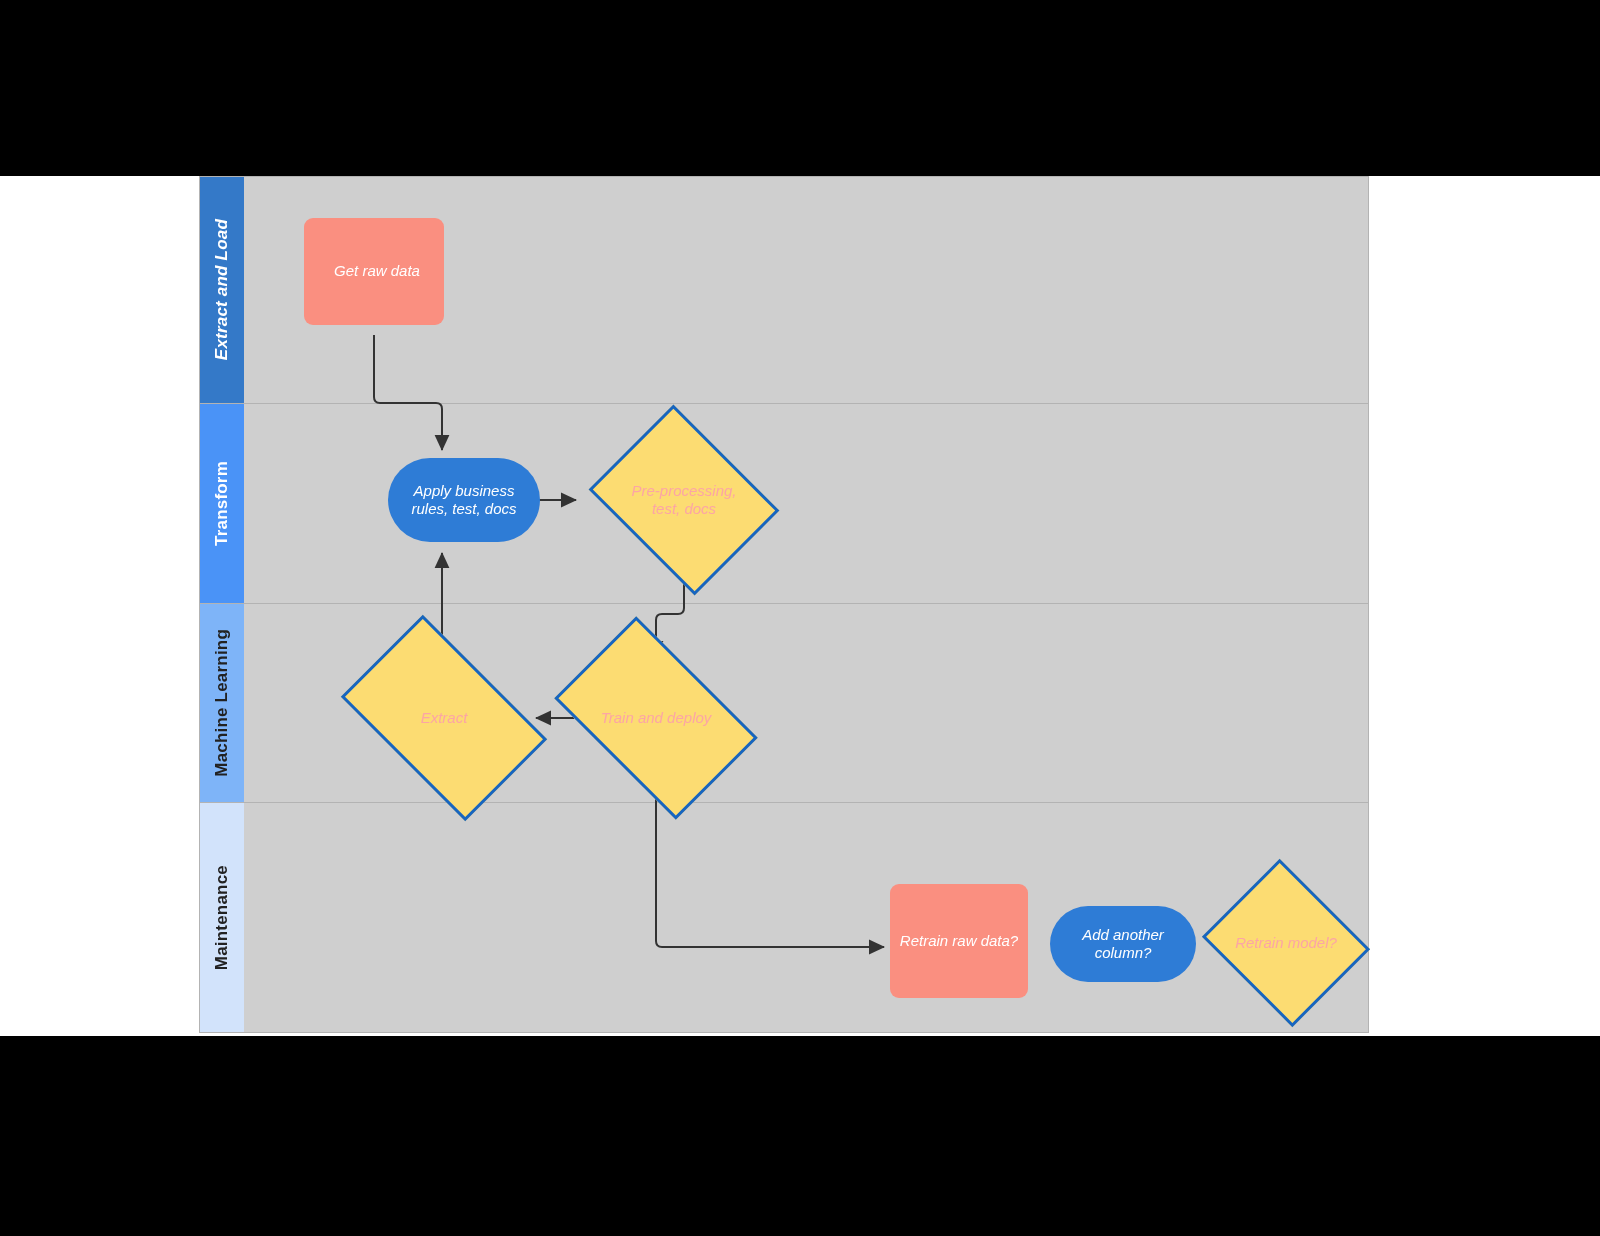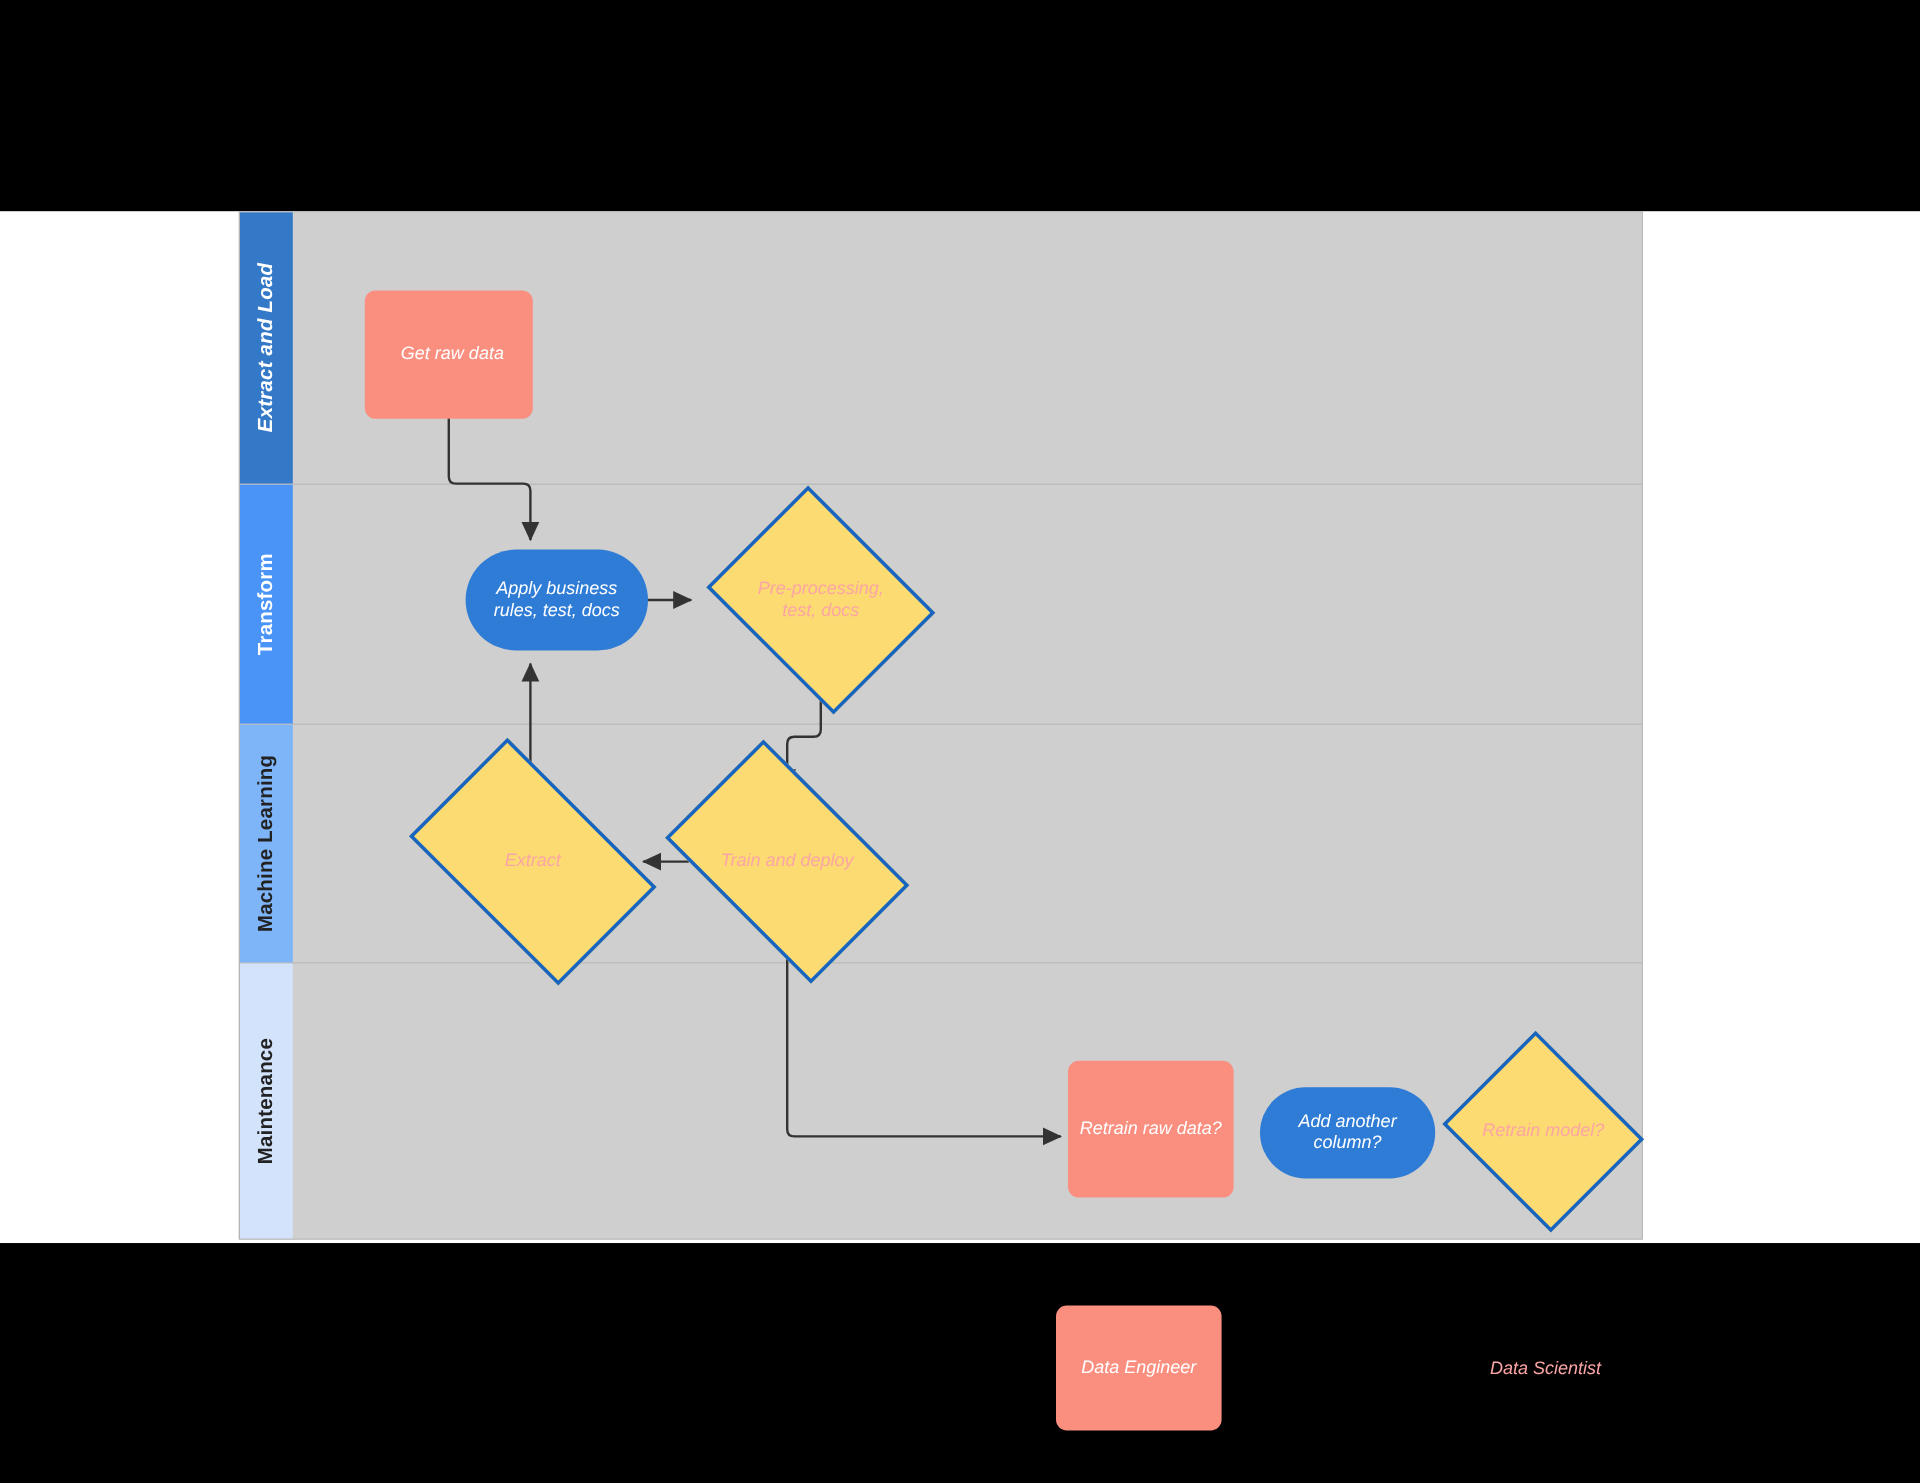--- a/index.html
+++ b/index.html
@@ -106,21 +106,21 @@
     <path d="M684,556 L684,608 Q684,614 678,614 L662,614 Q656,614 656,620 L656,656"></path>
 
     <path d="M574,718 L536,718"></path>
 
     <path d="M442,662 L442,553"></path>
 
     <path d="M656,780 L656,941 Q656,947 662,947 L884,947"></path>
   </g>
 </svg>
 
-<div class="node shape-rect" style="left:304px;top:242px;width:140px;height:107px;padding-left:14px;">
+<div class="node shape-rect" style="left:304px;top:218px;width:140px;height:107px;padding-left:14px;">
   <span>Get raw data</span>
 </div>
 
 <div class="node shape-pill" style="left:388px;top:458px;width:152px;height:84px;">
   <span>Apply business rules, test, docs</span>
 </div>
 
 <div class="node shape-diamond" style="left:609px;top:440px;width:150px;height:120px;">
   <span class="dia-bg"></span>
   <span class="dia-txt">Pre-processing, test, docs</span>
@@ -143,22 +143,15 @@
 <div class="node shape-pill" style="left:1050px;top:906px;width:146px;height:76px;font-style:italic;">
   <span>Add another column?</span>
 </div>
 
 <div class="node shape-diamond" style="left:1222px;top:888px;width:128px;height:110px;">
   <span class="dia-bg"></span>
   <span class="dia-txt">Retrain model?</span>
 </div>
 
 <div id="legend">
-  <div class="legend-item shape-rect" style="left:0px;top:-2px;width:138px;height:104px;">
-    <span>Data Engineer</span>
-  </div>
 
 
-  <div class="legend-item shape-diamond" style="left:340px;top:-4px;width:136px;height:110px;position:absolute;">
-    <span class="dia-bg"></span>
-    <span class="dia-txt">Data Scientist</span>
-  </div>
 </div>
 
 </body></html>

